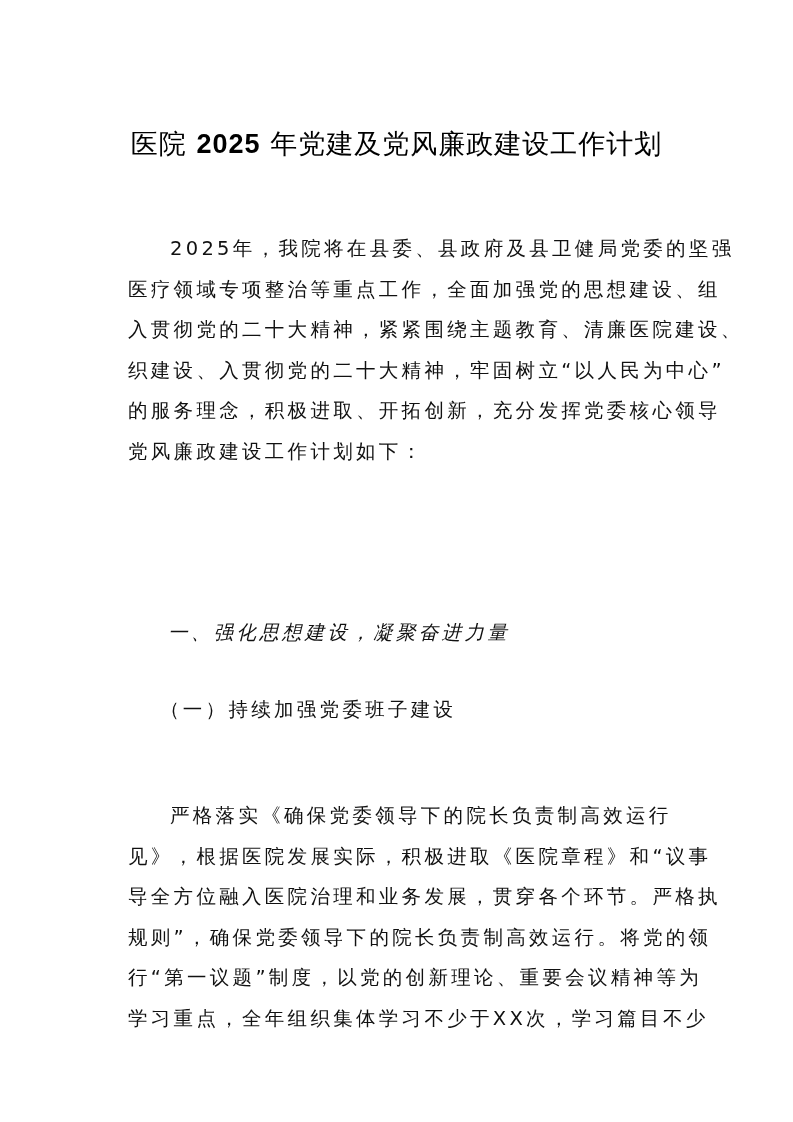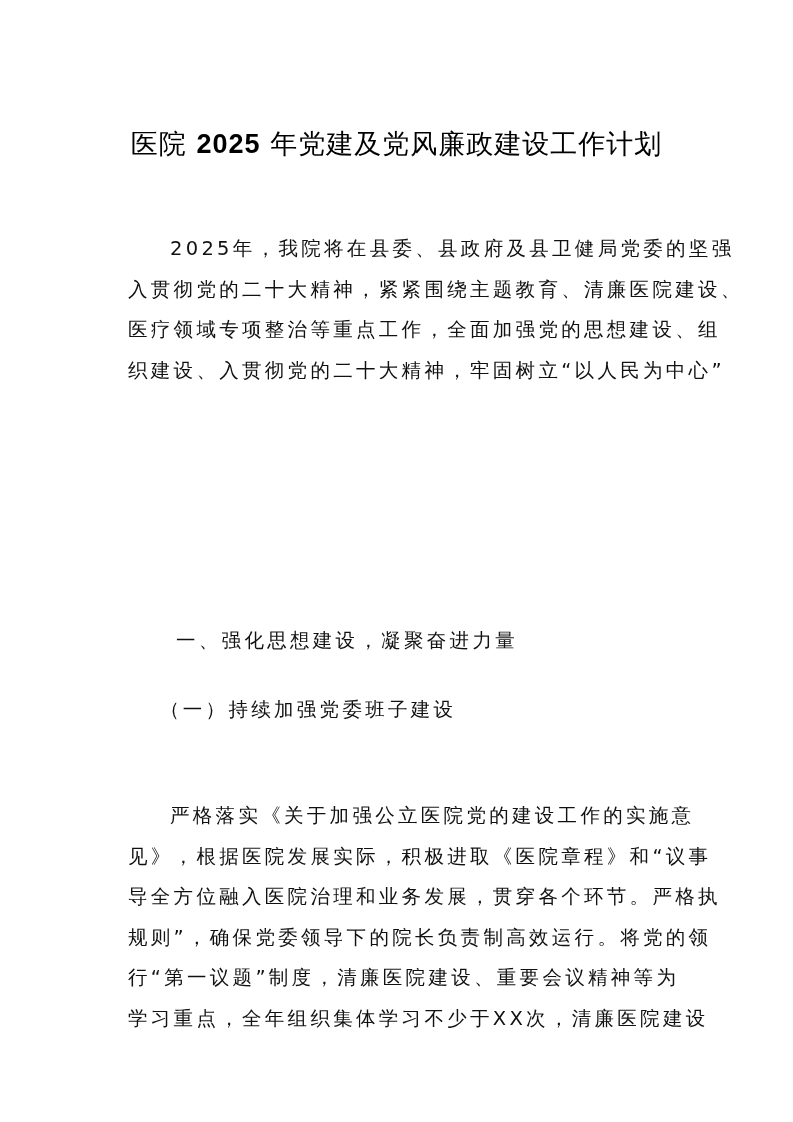--- a/index.html
+++ b/index.html
@@ -54,22 +54,23 @@
       display: block;
       white-space: nowrap;
       text-indent: 0;
     }
     .heading-1 {
       position: absolute;
       left: 160px;
       top: 611px;
       font-size: 19.5px;
       letter-spacing: 3.3px;
-      margin: 16px;
+      margin: 8px;
       font-weight: normal;
+      font-style: italic;
     }
     .heading-2 {
       position: absolute;
       left: 160px;
       top: 696px;
       font-size: 19.5px;
       letter-spacing: 3.3px;
       margin: 0;
       font-weight: normal;
     }
@@ -80,31 +81,33 @@
 <div class="page">
 
   <h1 class="doc-title">
     <span>医院</span>
     <span class="num">2025</span>
     <span>年党建及党风廉政建设工作计划</span>
   </h1>
 
   <div class="body-text" style="top:213px;">
     <span class="line" style="padding-left:42px;">2025年，我院将在县委、县政府及县卫健局党委的坚强</span>
+    <span class="line">医疗领域专项整治等重点工作，全面加强党的思想建设、组</span>
     <span class="line">入贯彻党的二十大精神，紧紧围绕主题教育、清廉医院建设、</span>
-    <span class="line">医疗领域专项整治等重点工作，全面加强党的思想建设、组</span>
     <span class="line">织建设、入贯彻党的二十大精神，牢固树立“以人民为中心”</span>
+    <span class="line">的服务理念，积极进取、开拓创新，充分发挥党委核心领导</span>
+    <span class="line">党风廉政建设工作计划如下：</span>
   </div>
 
   <h2 class="heading-1">一、强化思想建设，凝聚奋进力量</h2>
 
   <h3 class="heading-2">（一）持续加强党委班子建设</h3>
 
   <div class="body-text" style="top:780px;">
-    <span class="line" style="padding-left:42px;">严格落实《关于加强公立医院党的建设工作的实施意</span>
+    <span class="line" style="padding-left:42px;">严格落实《确保党委领导下的院长负责制高效运行</span>
     <span class="line">见》，根据医院发展实际，积极进取《医院章程》和“议事</span>
     <span class="line">导全方位融入医院治理和业务发展，贯穿各个环节。严格执</span>
     <span class="line">规则”，确保党委领导下的院长负责制高效运行。将党的领</span>
-    <span class="line">行“第一议题”制度，清廉医院建设、重要会议精神等为</span>
-    <span class="line">学习重点，全年组织集体学习不少于XX次，清廉医院建设</span>
+    <span class="line">行“第一议题”制度，以党的创新理论、重要会议精神等为</span>
+    <span class="line">学习重点，全年组织集体学习不少于XX次，学习篇目不少</span>
   </div>
 
 </div>
 
 </body></html>

